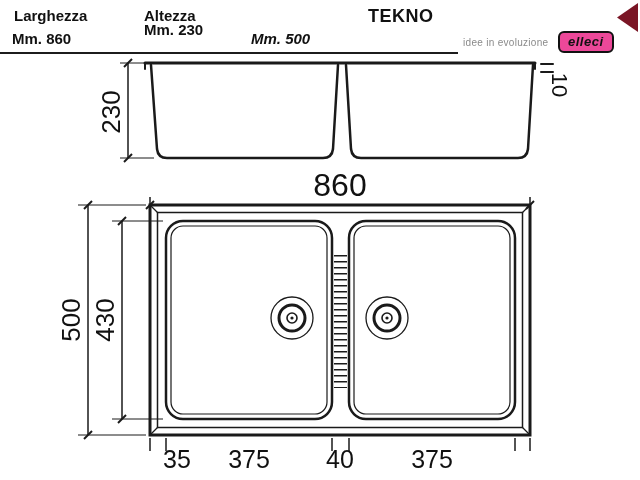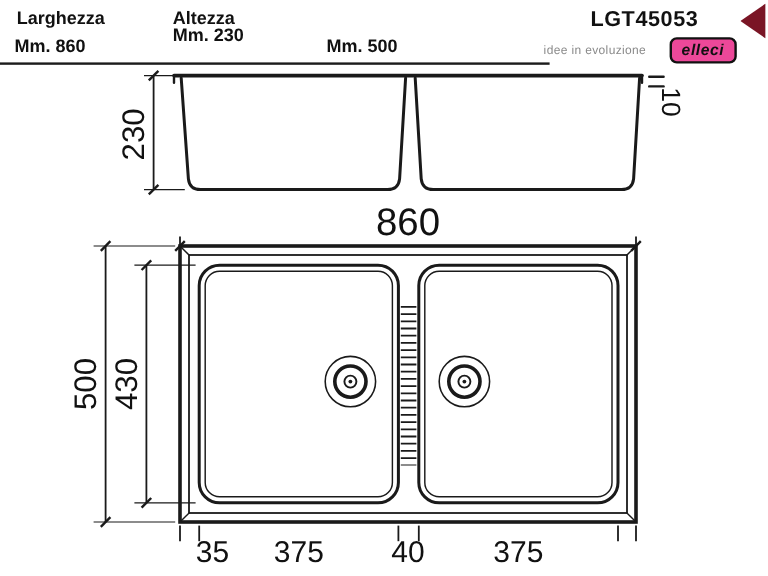--- a/index.html
+++ b/index.html
@@ -24,27 +24,27 @@
   svg text { font-family:"Liberation Sans", sans-serif; fill:#111; }
   .draw { position:absolute; left:0; top:55px; }
 </style>
 </head>
 <body>
 
 <div class="screen">
 
   <div class="abs spec-label" style="left:14px; top:7px;">Larghezza</div>
   <div class="abs spec-label" style="left:144px; top:7px;text-align:right;">Altezza</div>
-  <div class="abs code" style="left:492px; top:6px;">LGT45053</div>
+  <div class="abs model" style="left:368px; top:6px;">TEKNO</div>
 
   <div class="abs spec-value" style="left:12px; top:30px;text-align:center;">Mm. 860</div>
   <div class="abs spec-value" style="left:144px; top:21px;text-align:right;">Mm. 230</div>
-  <div class="abs spec-value" style="left:272px; top:30px;">Mm. 500</div>
+  <div class="abs spec-value" style="left:251px; top:30px;font-style:italic;">Mm. 500</div>
 
-  <div class="abs tagline" style="left:453px; top:37px;">idee in evoluzione</div>
+  <div class="abs tagline" style="left:463px; top:37px;">idee in evoluzione</div>
   <div class="abs brand-box" style="left:558px; top:31px;">elleci</div>
   <svg class="abs" style="left:617px; top:3px;" width="21" height="29">
     <polygon points="21,0 21,29 0,14.5" fill="#7a1525"></polygon>
   </svg>
 
   <div class="header-rule"></div>
 
   <svg class="draw" width="640" height="425" viewBox="0 0 640 425">
 
     <g stroke="#1a1a1a" fill="none" stroke-linecap="round">

